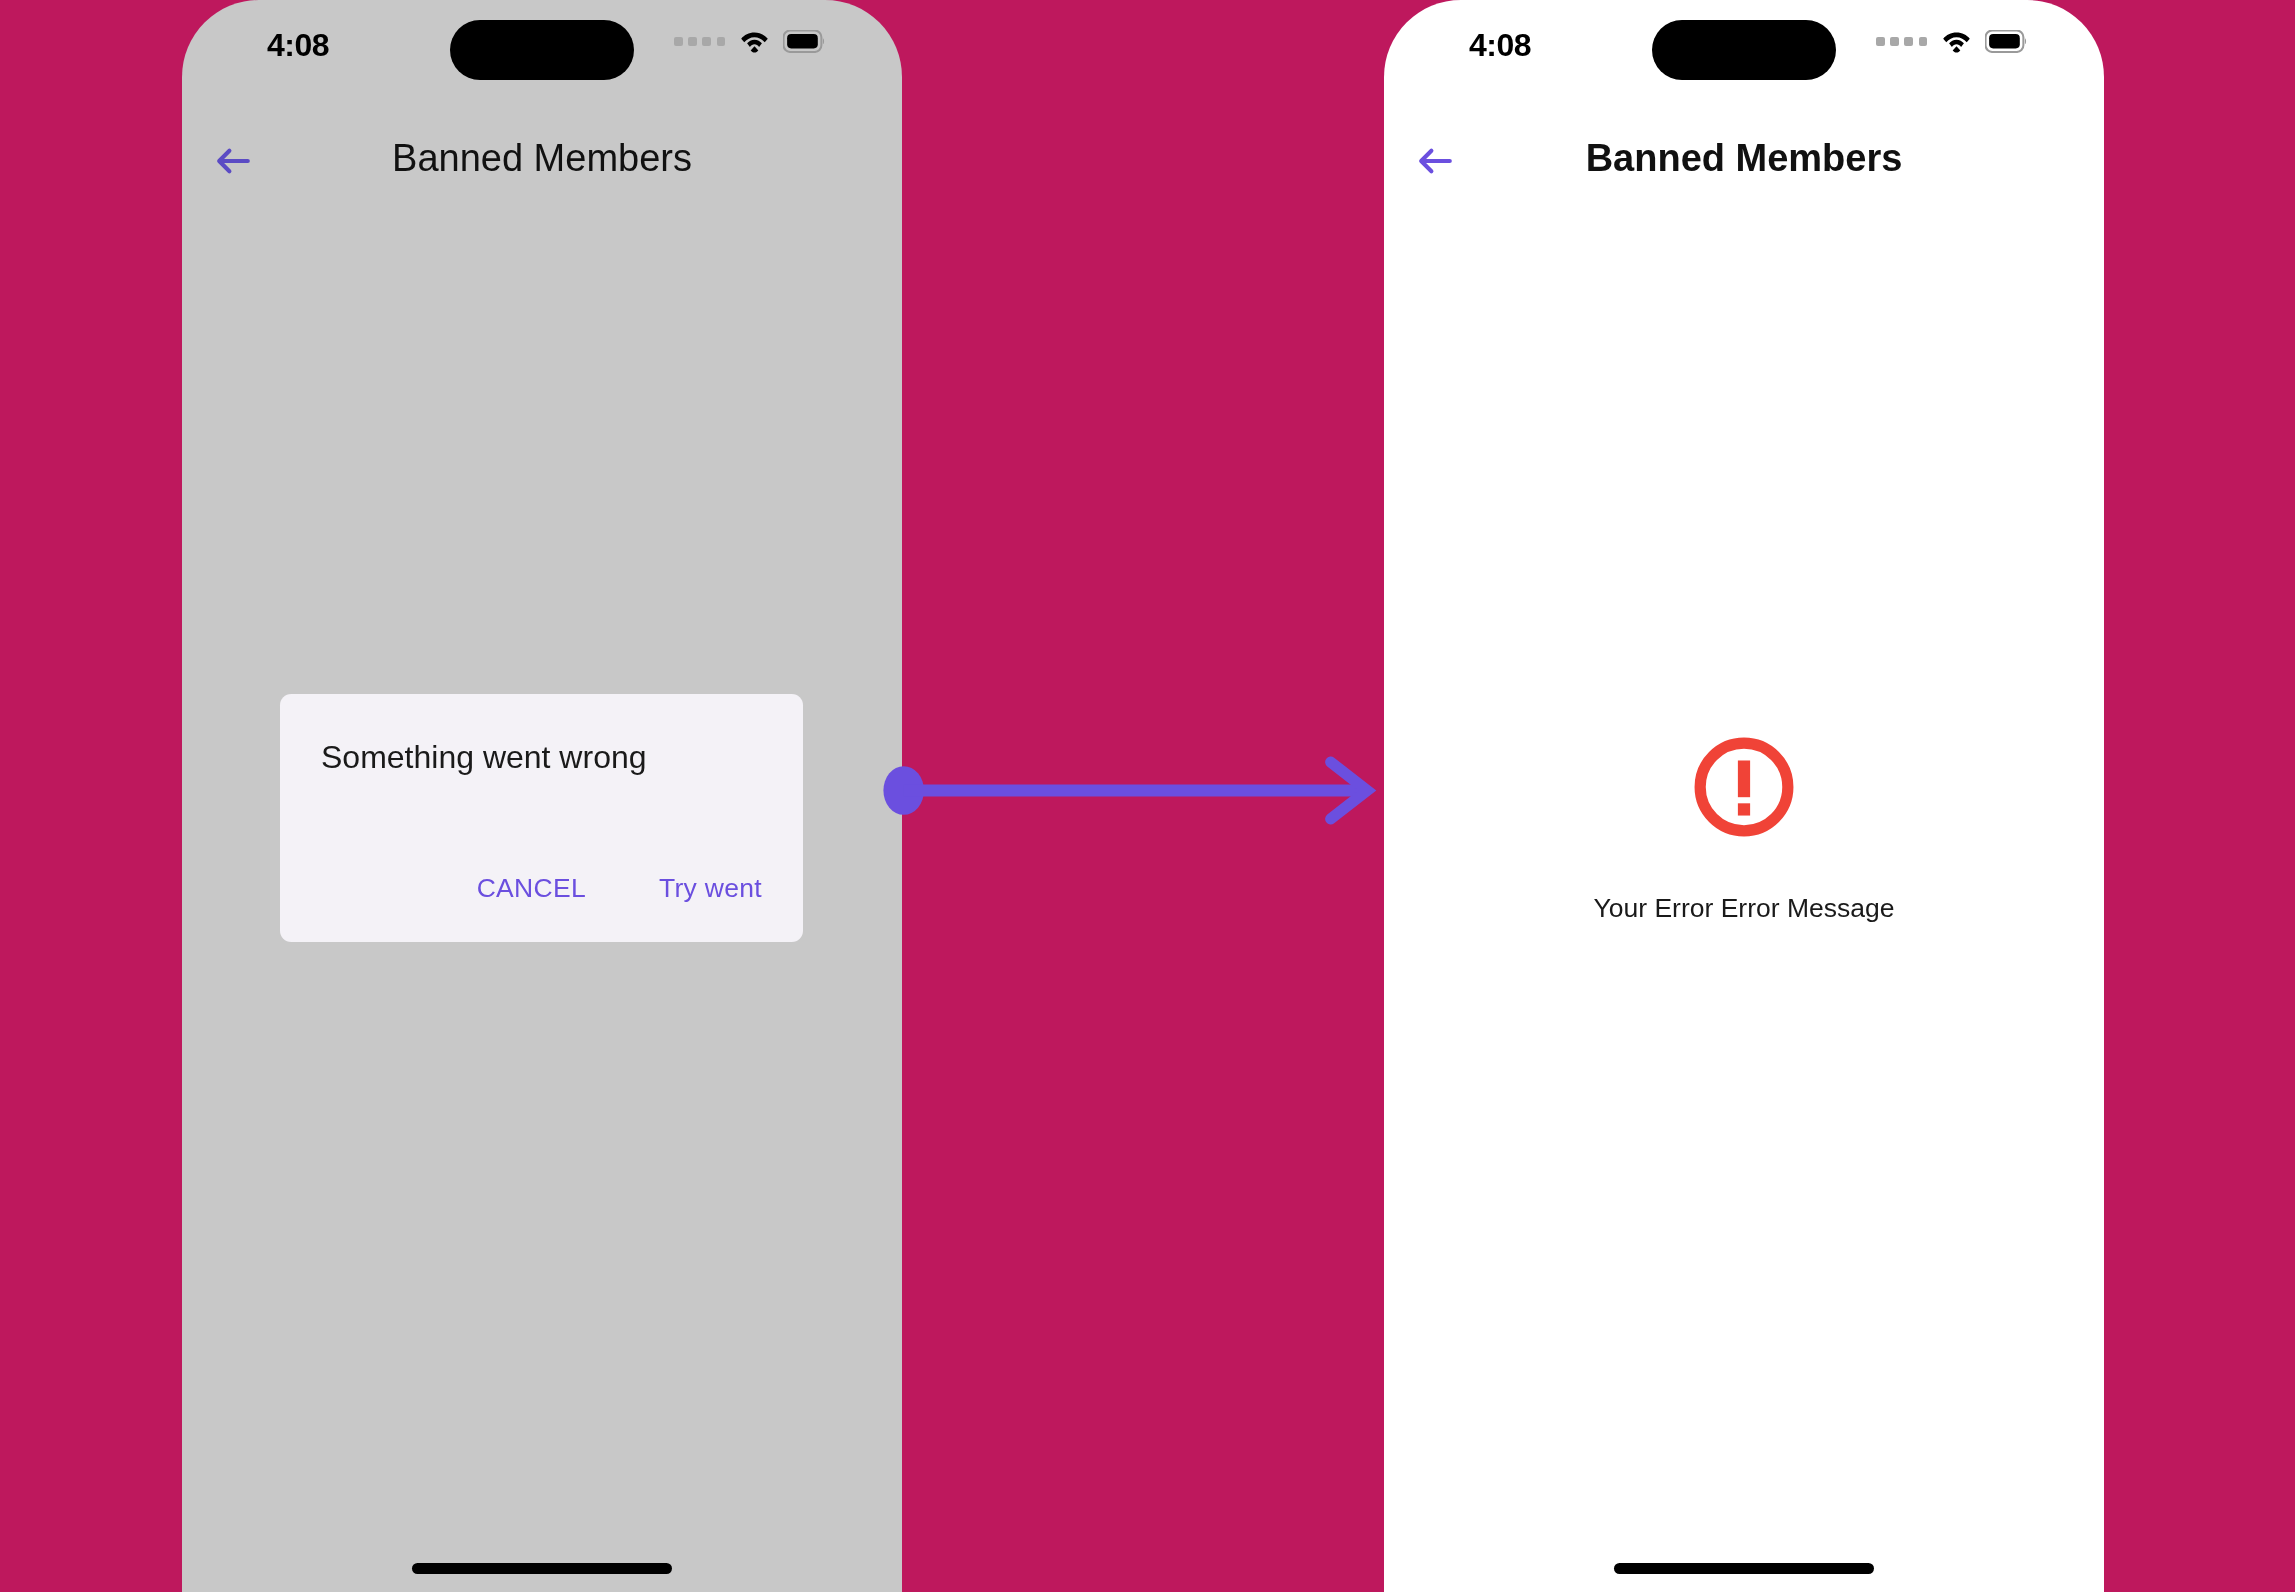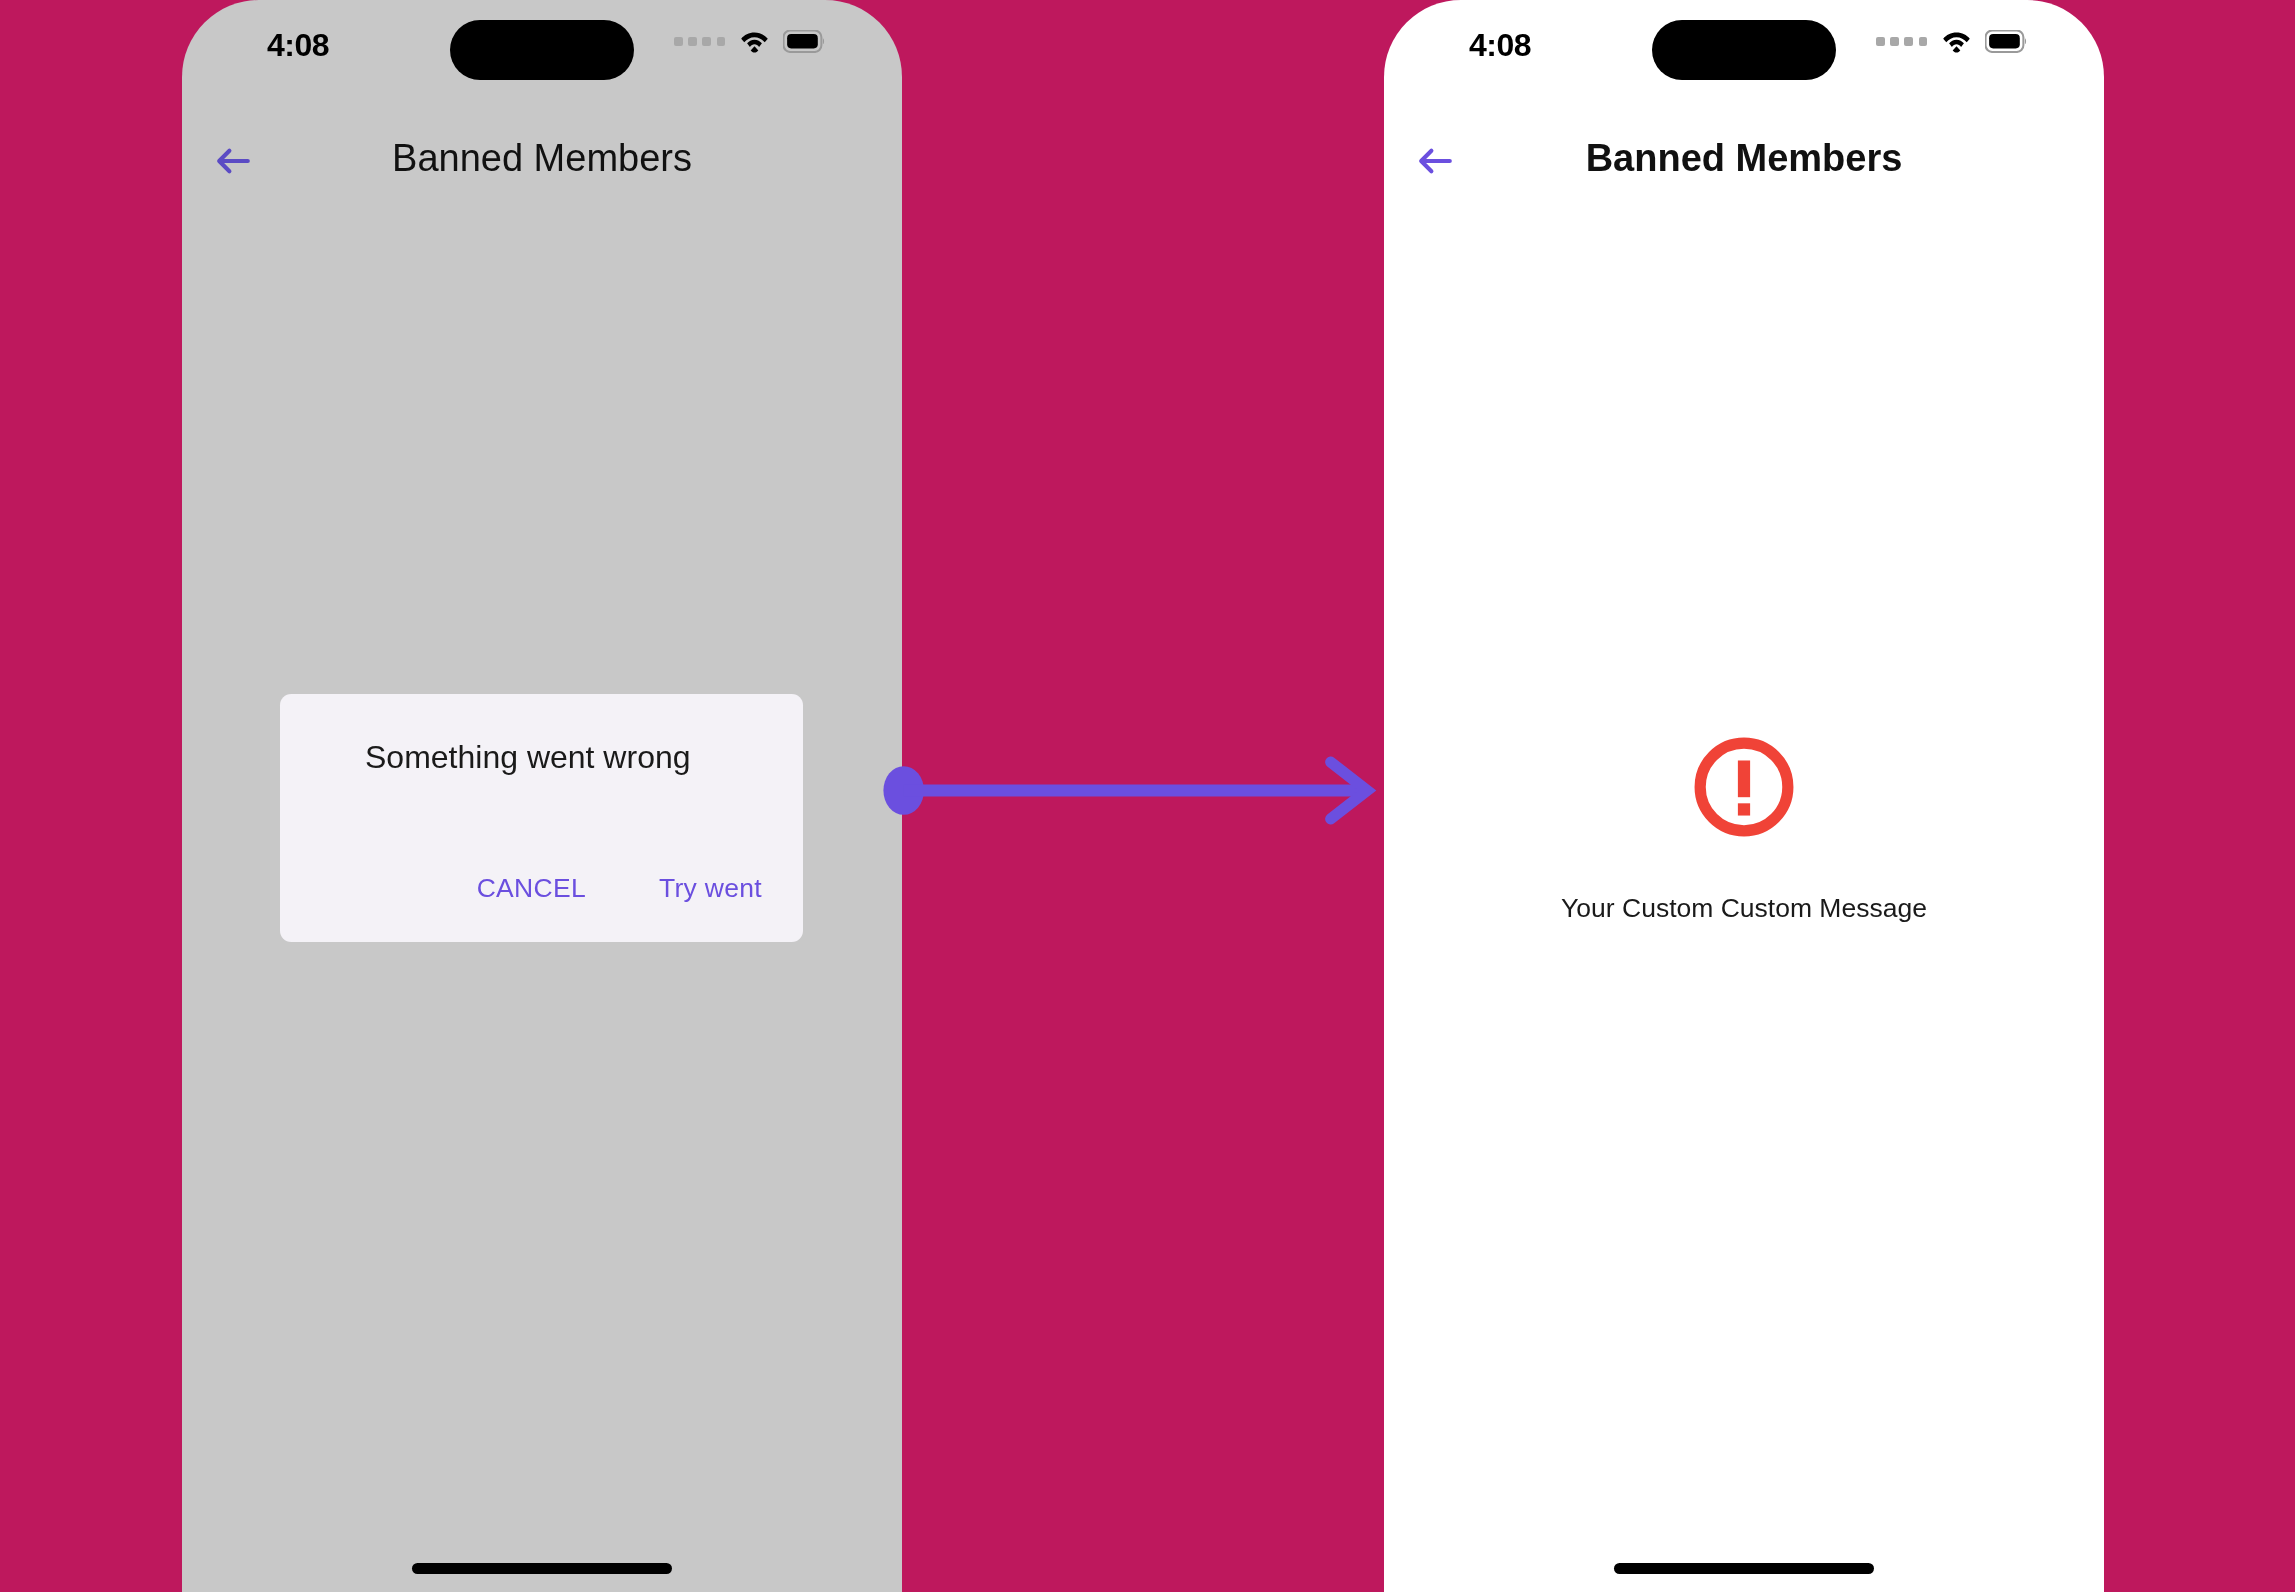--- a/index.html
+++ b/index.html
@@ -116,21 +116,20 @@
     height: 248px;
     background: #F4F2F7;
     border-radius: 11.2px;
   }
   .dialog-title {
     position: absolute;
     left: 41px;
     top: 45px;
     font-size: 32px;
     color: #1A1A1A;
-    margin-left: 44px;
   }
   .dialog-actions {
     position: absolute;
     right: 41px;
     bottom: 38px;
     display: flex;
     align-items: center;
     gap: 73px;
   }
   .dialog-btn {
@@ -284,20 +283,20 @@
     </div>
 
     <div class="error-block">
       <span class="error-icon">
         <svg width="104" height="104" viewBox="0 0 204 204">
           <circle cx="102" cy="102" r="86" fill="none" stroke="#F04337" stroke-width="22"></circle>
           <rect x="90" y="50" width="24" height="72" fill="#F04337"></rect>
           <rect x="90" y="134" width="24" height="24" fill="#F04337"></rect>
         </svg>
       </span>
-      <div class="error-message">Your Custom Custom Message</div>
+      <div class="error-message">Your Error Error Message</div>
     </div>
 
     <div class="home-indicator"></div>
   </div>
 
 </div>
 
 
 </body></html>

